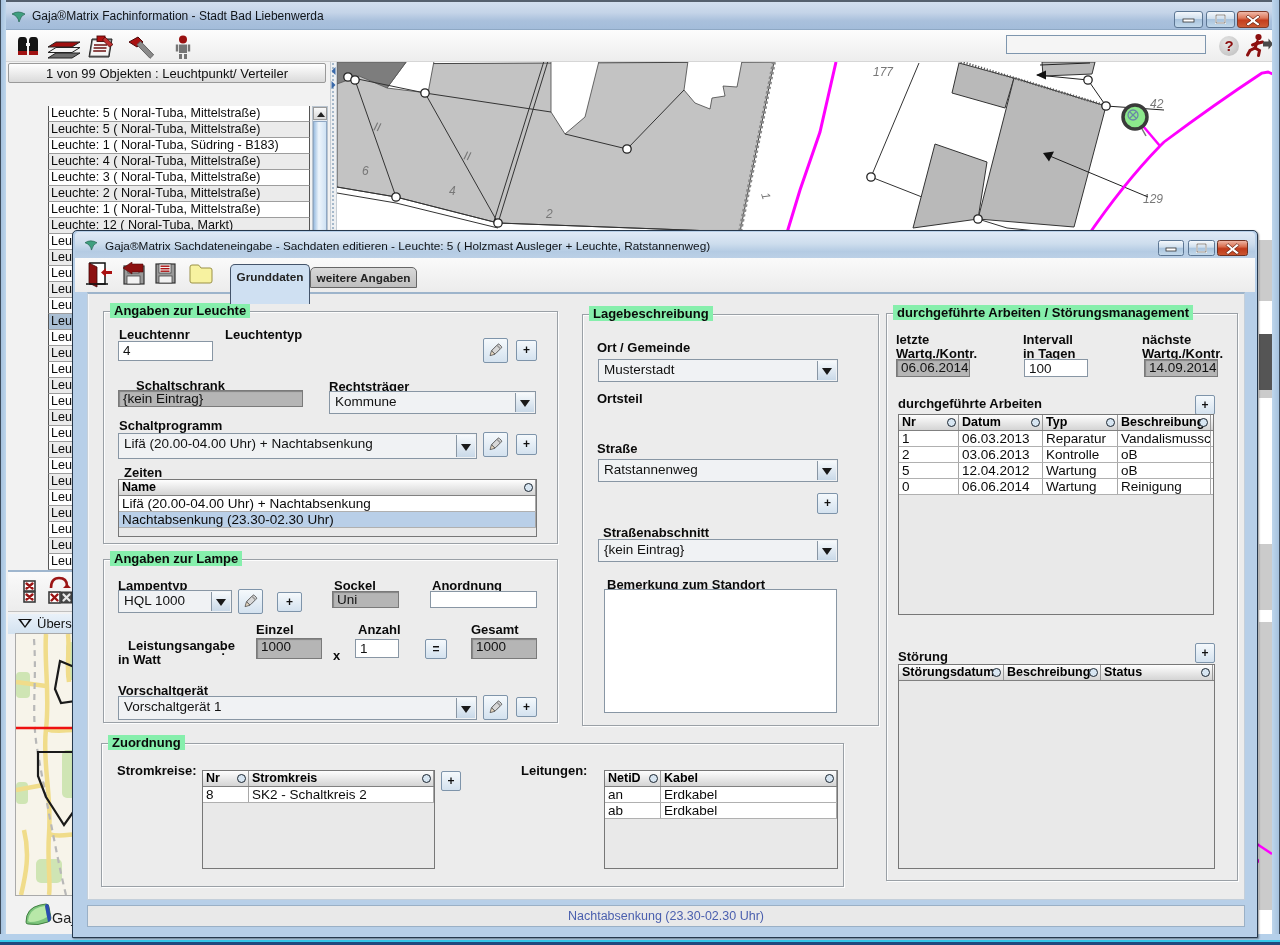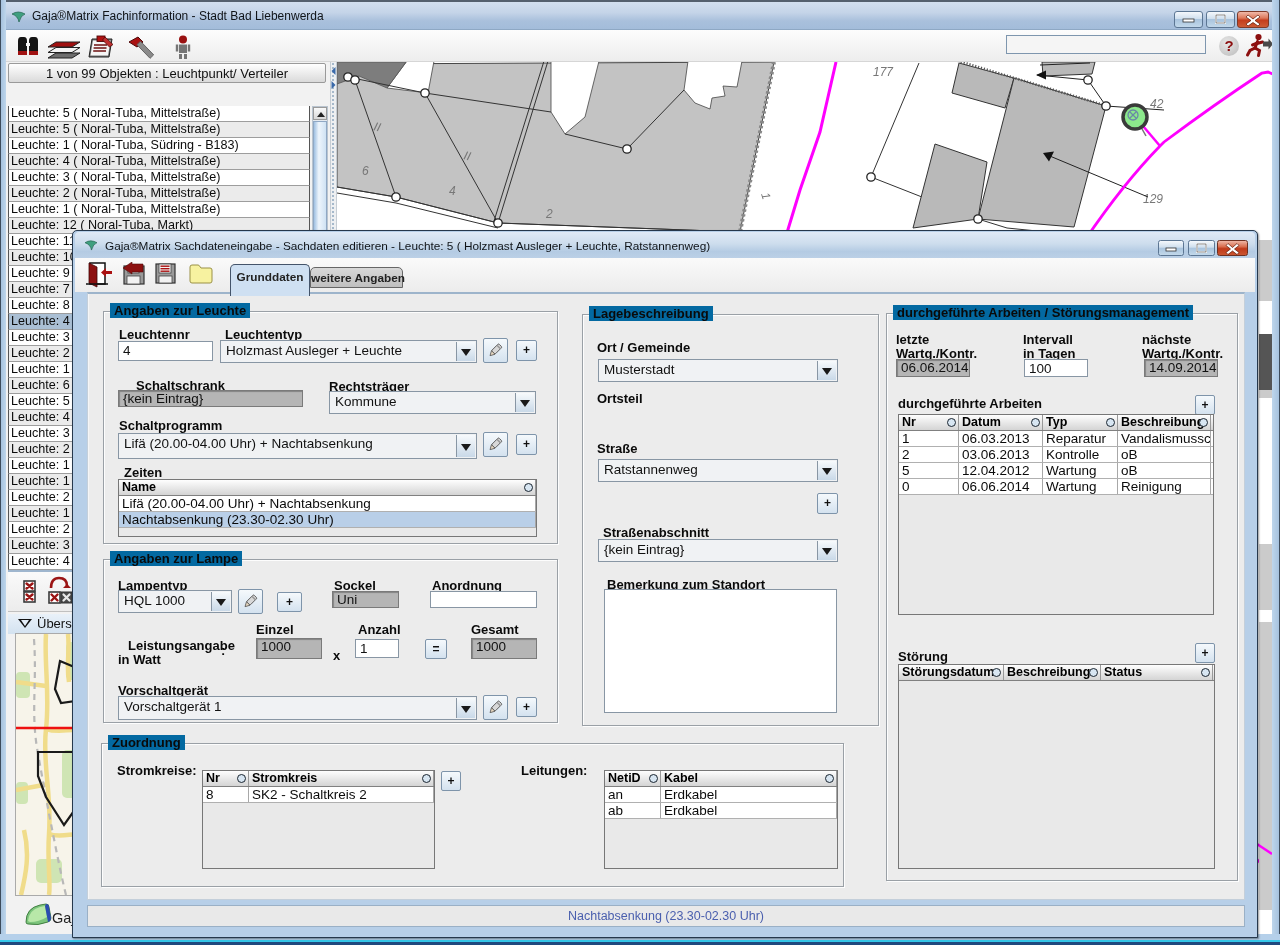--- a/index.html
+++ b/index.html
@@ -24,21 +24,21 @@
 #searchbox { position:absolute; left:1006px; top:35px; width:200px; height:19px; background:#f5f5f5; border:1px solid #7e96ae; }
 #helpbtn { position:absolute; left:1219px; top:36px; width:20px; height:20px; border-radius:50%; background:radial-gradient(circle at 40% 35%,#e8e8e8,#b9b9b9); text-align:center; font-weight:bold; font-size:15px; color:#8c1010; line-height:20px; }
 #runner { position:absolute; left:1243px; top:33px; }
 
 #lp { position:absolute; left:6px; top:62px; width:324px; bottom:11px; background:#f2f2f2; }
 #lpHeader { position:absolute; left:2px; top:1px; width:318px; height:20px; background:linear-gradient(180deg,#ffffff,#dadada); border:1px solid #9a9a9a; border-radius:2px; text-align:center; font-size:13px; padding-top:2px; color:#111; }
 #lpErg { position:absolute; left:4px; top:23px; width:300px; height:19px; background:#e9e9e9; border:2px solid #1a1a1a; font-size:13px; color:#111; }
 #lpErg .circ { position:absolute; left:28px; top:3px; width:9px; height:9px; border:1.5px solid #222; border-radius:50%; background:#f4f4f4; }
 #lpErg .t { position:absolute; left:47px; top:1px; }
 #list { position:absolute; left:2px; top:44px; width:302px; }
-.lr { height:16px; font-size:12.6px; color:#0c0c0c; padding:0 0 0 2px; line-height:15px; border-left:1px solid #555; border-right:1px solid #555; border-bottom:1px solid #9d9d9d; white-space:nowrap; overflow:hidden; background:#fff; }
+.lr { height:16px; font-size:12.6px; color:#0c0c0c; padding:0 0 0 2px; line-height:15px; border-left:1px solid #555; border-right:1px solid #555; border-bottom:1px solid #9d9d9d; white-space:nowrap; overflow:hidden; background:#fff;margin-left:40px; }
 .lr.g { background:#ebebeb; }
 .lr.sel { background:#aabfd4; }
 
 #lsb { position:absolute; left:306px; top:44px; width:16px; height:464px; background:#e4e9ef; border:1px solid #b9c4cf; }
 #lsb .up { position:absolute; left:0; top:0; width:14px; height:13px; background:linear-gradient(180deg,#fafafa,#d8d8d8); border:1px solid #9a9a9a; }
 #lsb .up:after { content:""; position:absolute; left:3px; top:4px; border-left:4px solid transparent; border-right:4px solid transparent; border-bottom:5px solid #222; }
 #lsb .thumb { position:absolute; left:0; top:14px; width:14px; height:360px; background:linear-gradient(90deg,#9fc0e2,#eef5fc 40%,#cfe2f3); border:1px solid #90a8c4; }
 #lsb .grip { position:absolute; left:2px; top:170px; width:9px; height:1.5px; background:#7a96b8; box-shadow:0 3px 0 #7a96b8, 0 6px 0 #7a96b8; }
 
 #lpIcons { position:absolute; left:2px; top:508px; width:302px; height:42px; background:linear-gradient(180deg,#fafafa,#ececec); border-top:2px solid #9fb6ce; border-bottom:1px solid #c0c0c0; }
@@ -54,26 +54,26 @@
 
 #map { position:absolute; left:337px; top:62px; width:935px; bottom:5px; background:#fff; overflow:hidden; }
 
 #dlg { position:absolute; left:72px; top:230px; width:1186px; height:708px; background:#b7cfe8; border:1px solid #26384c; border-radius:5px 5px 0 0; box-shadow:1px 1px 2px rgba(0,0,0,.4); }
 #dlg .dtitle { position:absolute; left:2px; top:1px; right:2px; height:26px; background:linear-gradient(180deg,#e0eaf6 0%,#cddded 45%,#b4cbe3 75%,#bbd0e6 100%); border-radius:4px 4px 0 0; }
 #dlg .dtitle .t { position:absolute; left:30px; top:7px; font-size:11.8px; color:#101418; white-space:nowrap; }
 .dwbtn { position:absolute; top:8px; height:16px; border:1px solid #5c7693; border-radius:2.5px; background:linear-gradient(180deg,#f4f8fc 0%,#cfdfee 45%,#a9c4de 50%,#c2d8ea 100%); }
 .dwbtn.close { background:linear-gradient(180deg,#eeb5a4 0%,#d96f50 40%,#bf3a1a 55%,#ca5530 100%); border-color:#6e3020; }
 #dlg .dtool { position:absolute; left:2px; top:27px; right:2px; height:34px; background:linear-gradient(180deg,#fafafa,#ececec); }
 .tab { position:absolute; font-size:11.8px; font-weight:bold; color:#222; white-space:nowrap; }
-.tab.on { left:157px; top:33px; width:80px; height:32px; background:#cfe0f2; border:1.5px solid #44546a; border-bottom:none; border-radius:5px 5px 0 0; text-align:center; padding-top:5px; z-index:3; }
-.tab.off { left:237px; top:36px; width:93px; height:21px; background:linear-gradient(#d8d8d8,#bfbfbf); border:1.5px solid #666; border-radius:5px 5px 0 0; text-align:center; padding-top:3px; z-index:2; }
+.tab.on { left:157px; top:33px; width:80px; height:40px; background:#cfe0f2; border:1.5px solid #44546a; border-bottom:none; border-radius:5px 5px 0 0; text-align:center; padding-top:5px; z-index:3; }
+.tab.off { left:237px; top:36px; width:107px; height:21px; background:linear-gradient(#d8d8d8,#bfbfbf); border:1.5px solid #666; border-radius:5px 5px 0 0; text-align:center; padding-top:3px; z-index:2; }
 #dlg .dcontent { position:absolute; left:14px; top:61px; width:1158px; height:608px; background:#ececec; border:1px solid #c4cfda; border-top:2px solid #9db4cb; box-shadow:inset 1px 0 0 #f4f6f8; }
 #dlg .dstatus { position:absolute; left:14px; top:674px; width:1158px; height:22px; background:#e9e9e9; border:1px solid #9ab0c6; text-align:center; font-size:12.5px; color:#4a5fae; padding-top:3px; }
 .grp { position:absolute; border:1px solid #9aa0a6; box-shadow:inset 1px 1px 0 #fdfdfd, 1px 1px 0 #fdfdfd; }
-.grp > b { position:absolute; top:-9px; left:6px; background:#0369a1; padding:0 4px; font-weight:bold; font-size:13px; color:#0a0a0a; white-space:nowrap; }
+.grp > b { position:absolute; top:-9px; left:6px; background:#86efac; padding:0 4px; font-weight:bold; font-size:13px; color:#0a0a0a; white-space:nowrap; }
 .lbl { position:absolute; font-size:13px; font-weight:bold; color:#0a0a0a; white-space:nowrap;text-align:right; }
 .fld { position:absolute; background:#fff; border:1px solid #8896a4; font-size:13.5px; color:#111; padding:1px 0 0 4px; overflow:hidden; white-space:nowrap; }
 .gfld { position:absolute; background:#b5b5b5; border:1px solid #7a7a7a; box-shadow:inset 1px 1px 1px rgba(70,70,70,.45); font-size:13.5px; color:#111; padding:0 0 0 4px; overflow:hidden; white-space:nowrap; }
 .combo { position:absolute; background:#f0f2f4; border:1px solid #8896a4; font-size:13.5px; color:#111; padding:2px 0 0 5px; overflow:hidden; white-space:nowrap; }
 .combo u { position:absolute; right:1px; top:1px; bottom:1px; width:19px; background:linear-gradient(#f7fafc,#c9d9e8); border-left:1px solid #8896a4; text-decoration:none; }
 .combo u:after { content:""; position:absolute; left:4px; top:50%; margin-top:-2.5px; border-left:5.5px solid transparent; border-right:5.5px solid transparent; border-top:7px solid #1a1a1a; }
 .sbtn { position:absolute; background:linear-gradient(#f5f9fc,#d4e2ef); border:1px solid #7e94aa; border-radius:2px; text-align:center; font-size:12px; font-weight:bold; color:#111; }
 .tbl { position:absolute; border:1px solid #777; background:#e9e9e9; }
 .thd { display:flex; height:16px; background:linear-gradient(#fefefe,#d4d4d4); border-bottom:1px solid #808080; }
 .thd span { font-weight:bold; font-size:12.5px; padding:0 16px 0 3px; border-right:1px solid #999; position:relative; overflow:hidden; white-space:nowrap; }
@@ -418,21 +418,20 @@
       </div>
 <div class="grp" style="left:494px;top:20px;width:297px;height:412px">
         <b>Lagebeschreibung</b>
       </div>
 <div class="grp" style="left:798px;top:19px;width:352px;height:568px">
         <b>durchgeführte Arbeiten / Störungsmanagement</b>
       </div>
 <span class="lbl" style="left:31px;top:33px">Leuchtennr</span>
 <div class="fld" style="left:30px;top:47px;width:95px;height:20px">4</div>
 <span class="lbl" style="left:137px;top:33px">Leuchtentyp</span>
-<div class="combo" style="left:132px;top:46px;width:257px;height:23px">Holzmast Ausleger + Leuchte<u></u></div>
 <div class="sbtn" style="left:395px;top:44px;width:25px;height:25px">
         <svg width="17" height="17" viewBox="0 0 17 17" style="position:absolute;left:3px;top:3px">
           <g transform="rotate(45 8 8)">
             <rect x="6" y="1" width="5" height="10" rx="1" fill="#d8d8d8" stroke="#555" stroke-width="0.9"></rect>
             <rect x="6" y="2.5" width="5" height="1.6" fill="#999"></rect>
             <polygon points="6,11 11,11 8.5,15.5" fill="#e8d8c0" stroke="#555" stroke-width="0.8"></polygon>
           </g>
         </svg>
       </div>
 <div class="sbtn" style="left:428px;top:46px;width:21px;height:21px;line-height:19px">+</div>

